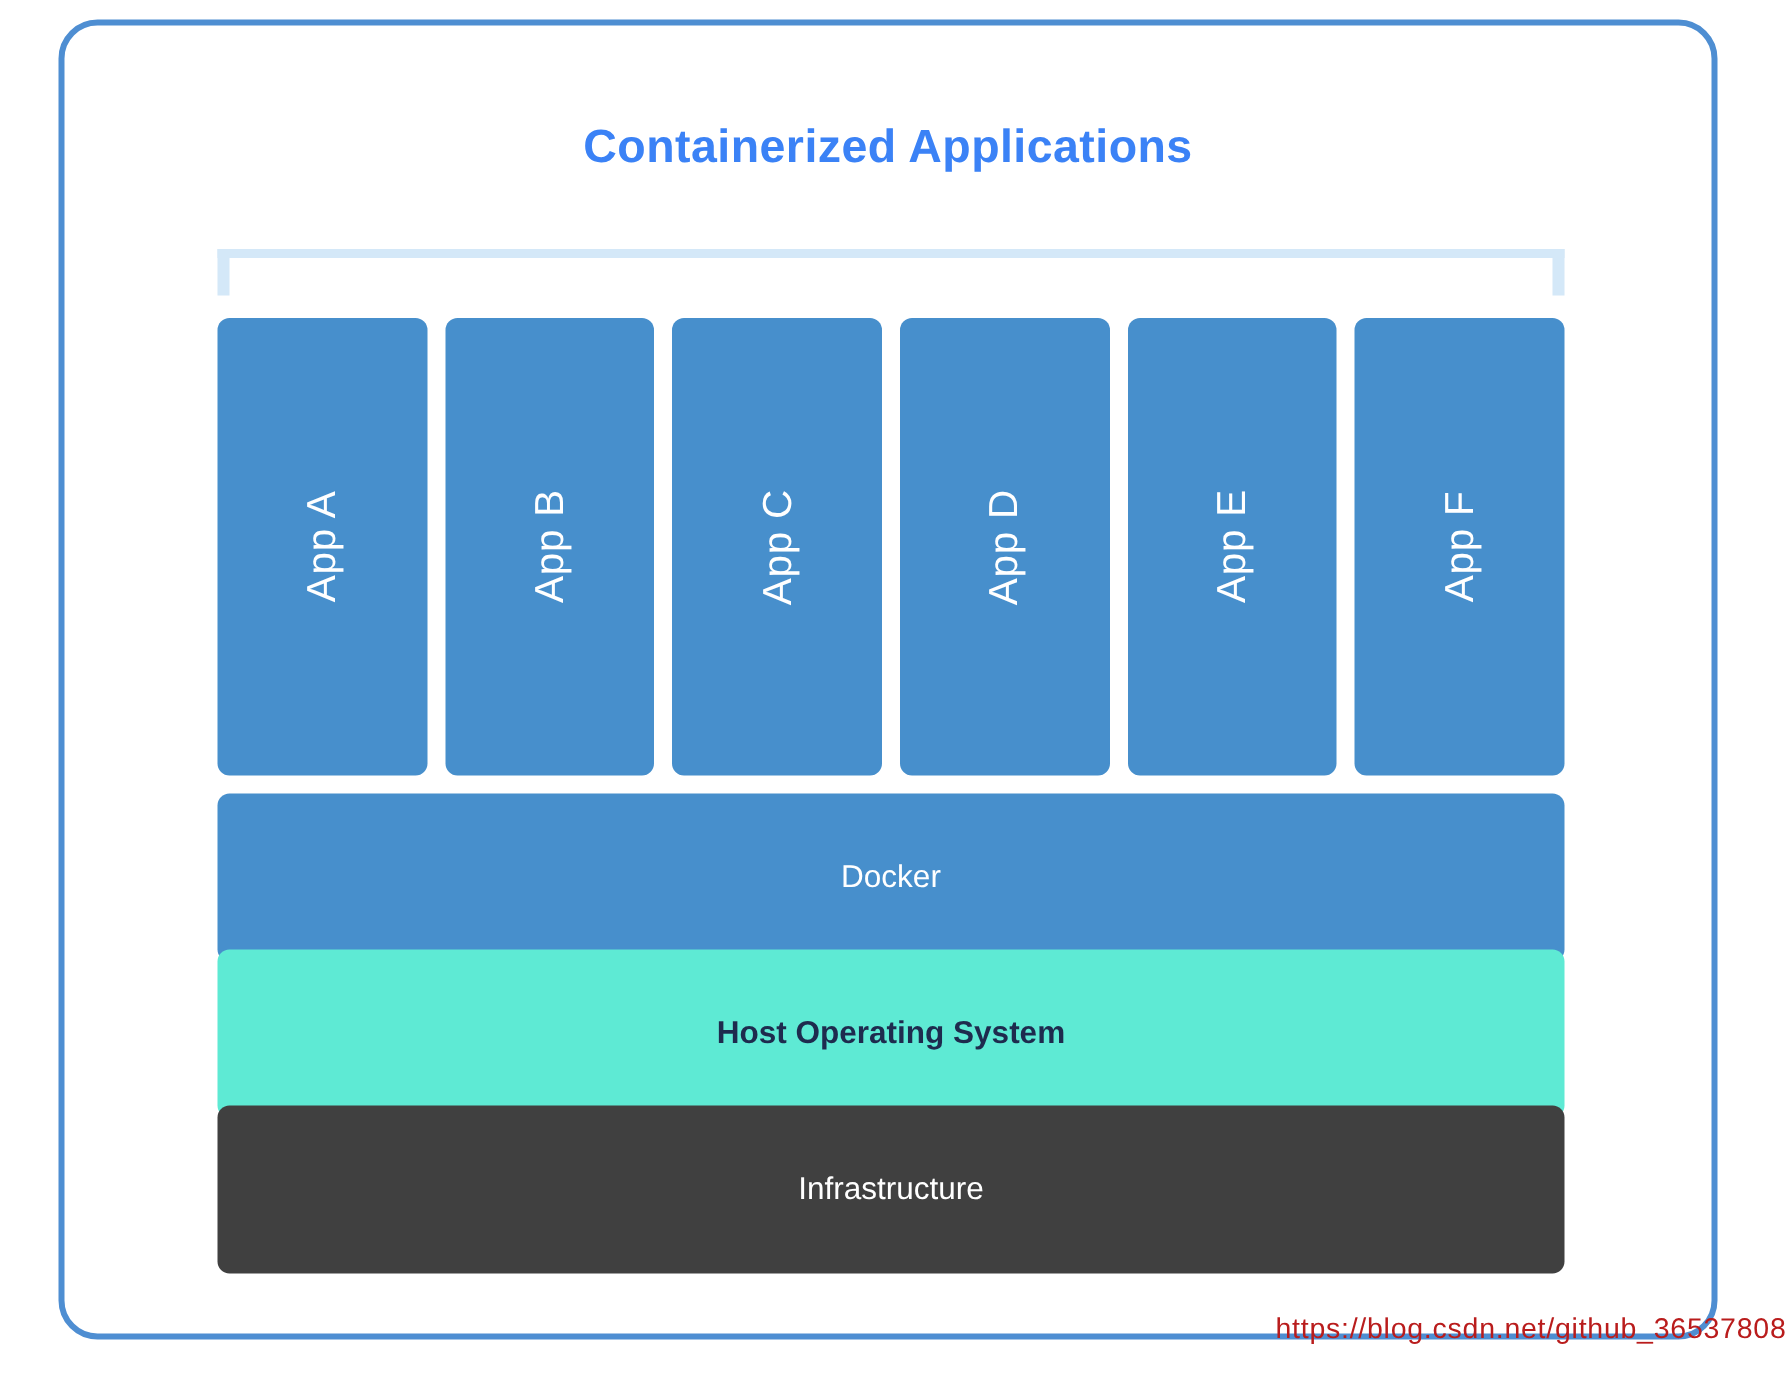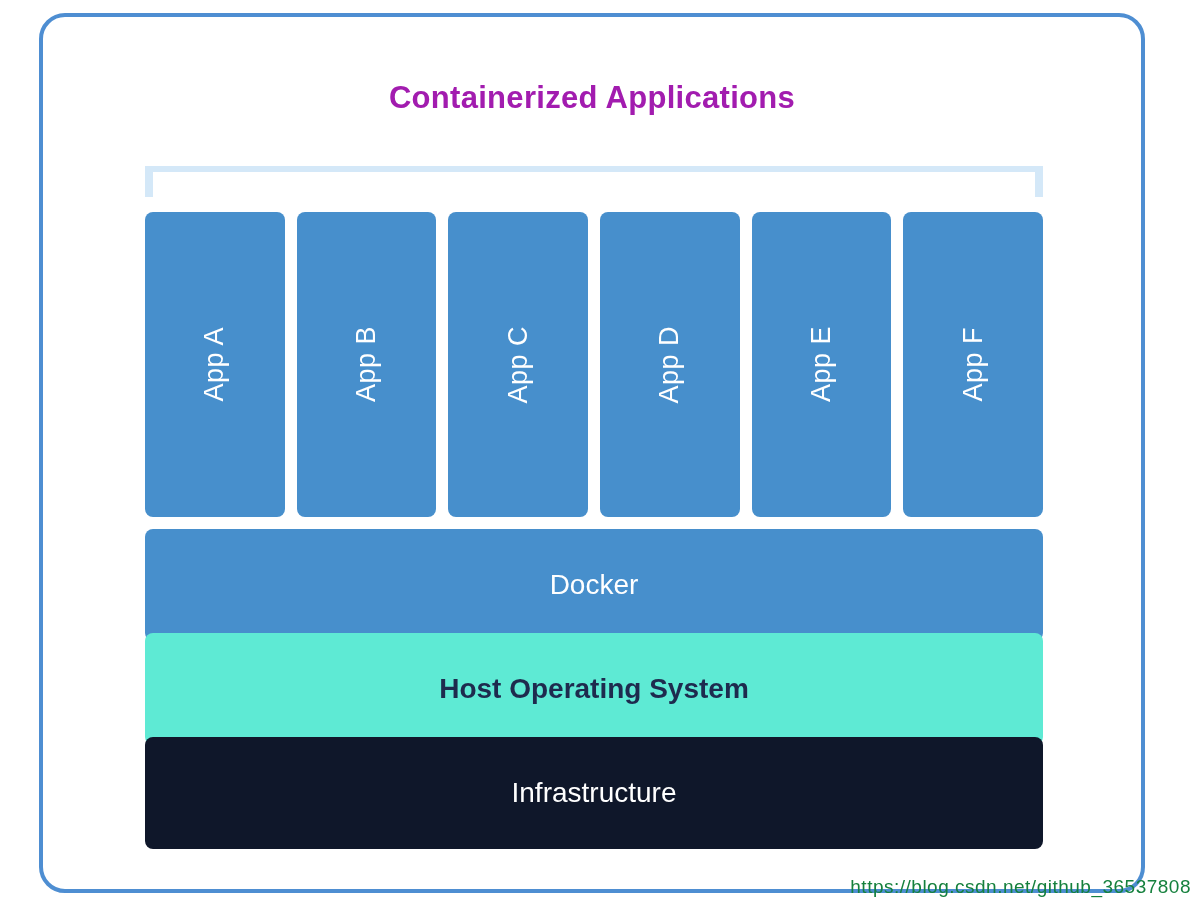--- a/index.html
+++ b/index.html
@@ -29,21 +29,21 @@
   }
   .diagram-title {
     position: absolute;
     left: 39px;
     top: 80px;
     width: 1106px;
     text-align: center;
     font-size: 31px;
     font-weight: 600;
     letter-spacing: 0.3px;
-    color: #a21caf;
+    color: #3b82f6;
   }
   .bracket {
     position: absolute;
     left: 145px;
     top: 166px;
     width: 898px;
     height: 31px;
     box-sizing: border-box;
     border-top: 6px solid #d4e8f8;
     border-left: 8px solid #d4e8f8;
@@ -77,46 +77,46 @@
   }
   .layer {
     position: absolute;
     left: 145px;
     width: 898px;
     height: 112px;
     border-radius: 8px;
     display: flex;
     align-items: center;
     justify-content: center;
-    font-size: 28px;
+    font-size: 21px;
   }
   .layer-docker {
     top: 529px;
     background: #478fcc;
     color: #ffffff;
     font-weight: 500;
   }
   .layer-host-os {
     top: 633px;
     background: #5eead4;
     color: #1e2b4e;
     font-weight: 600;
   }
   .layer-infrastructure {
     top: 737px;
-    background: #0f172a;
+    background: #404040;
     color: #ffffff;
     font-weight: 500;
   }
   .watermark {
     position: absolute;
     right: 3px;
     top: 876px;
     font-size: 19px;
-    color: #15803d;
+    color: #b91c1c;
     letter-spacing: 0.5px;
     z-index: 5;
   }
 </style>
 </head>
 <body>
 
 <div class="canvas">
 
   <div class="frame"></div>

